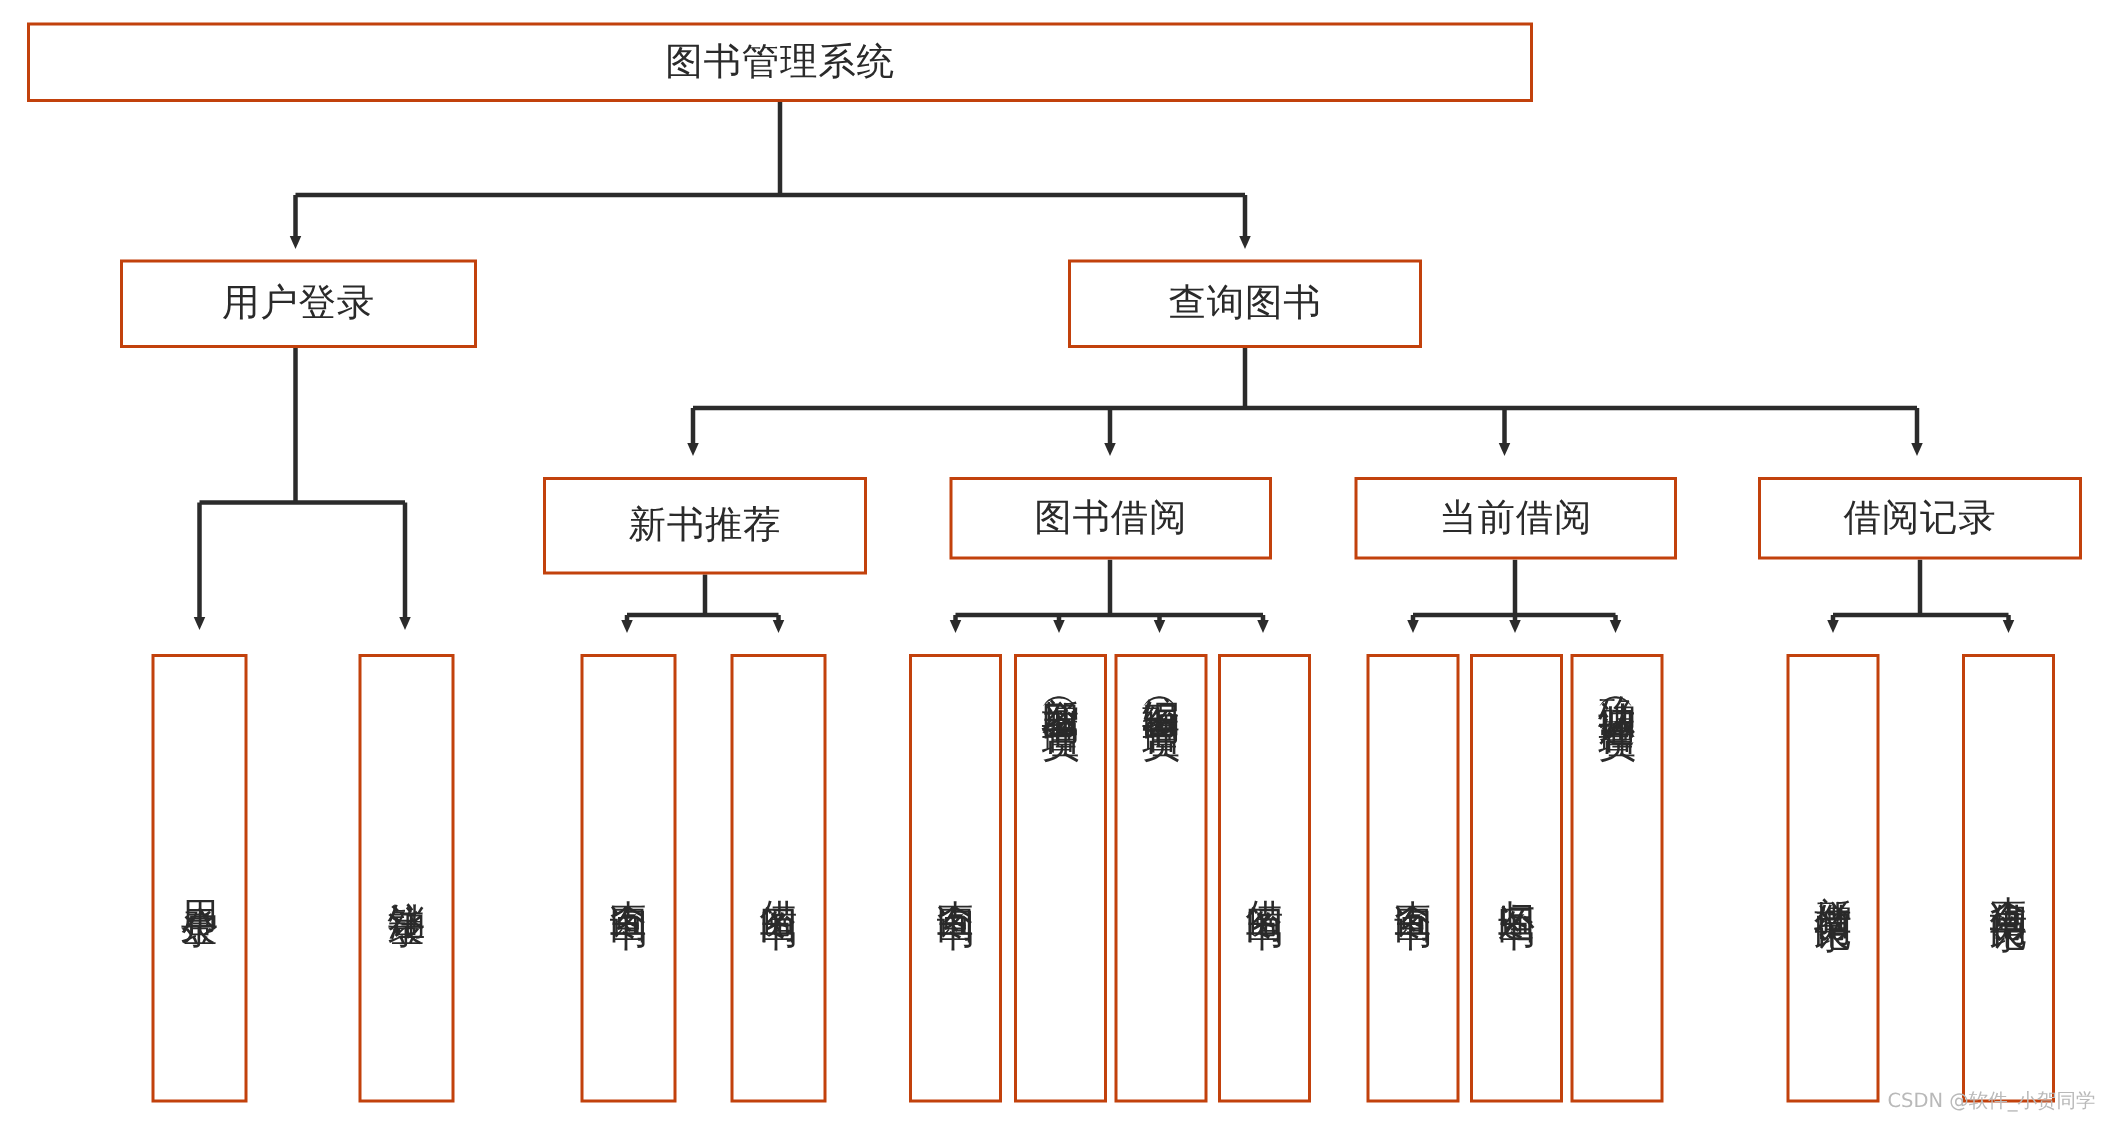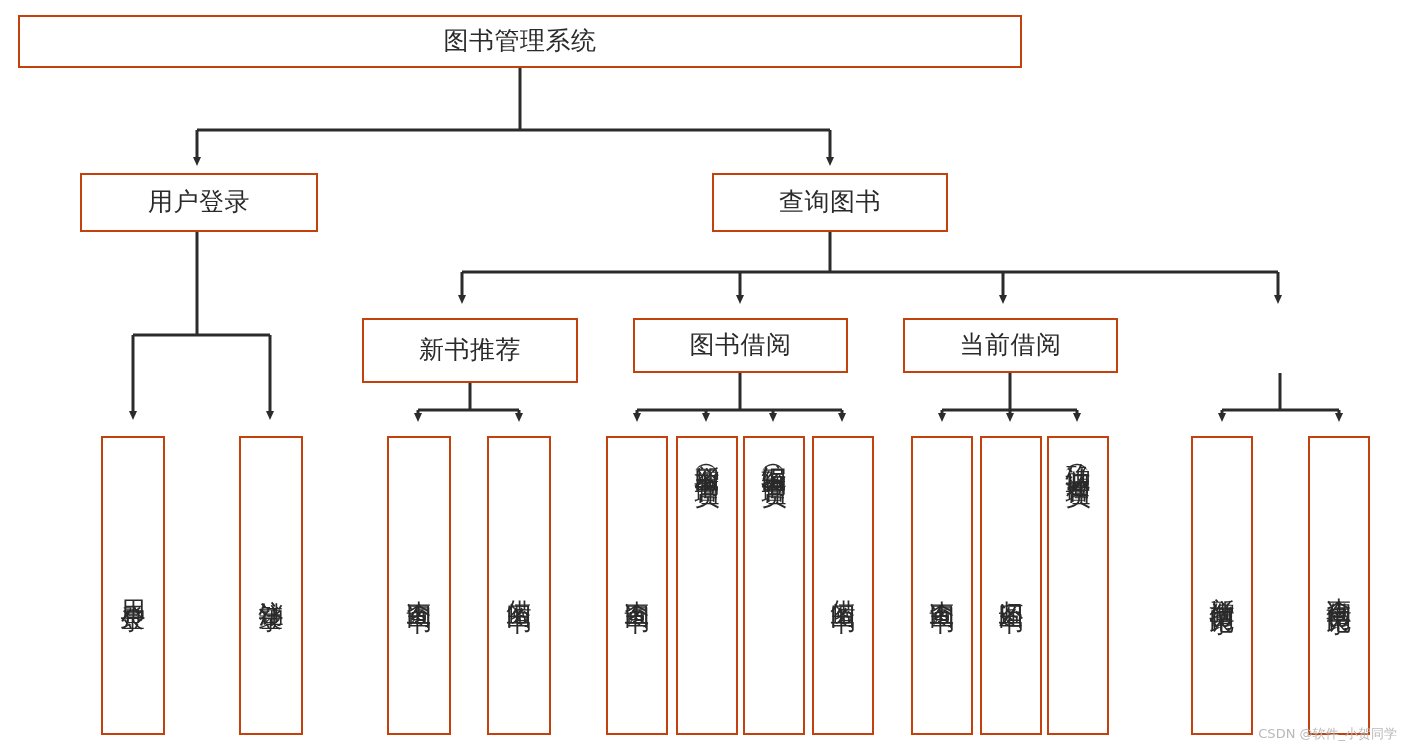--- a/index.html
+++ b/index.html
@@ -144,20 +144,23 @@
   </div>
 
   <div class="node horiz" style="left:903px; top:318px; width:215px; height:55px;">
     <span class="lbl">当前借阅</span>
   </div>
 
   <div class="node horiz" style="left:633px; top:318px; width:215px; height:55px;">
     <span class="lbl">图书借阅</span>
   </div>
 
+  <div class="node horiz" style="left:1172px; top:318px; width:216px; height:55px;">
+    <span class="lbl">借阅记录</span>
+  </div>
 
   <div class="node vert mid" style="left:101px; top:436px; width:64px; height:299px;">
     <span class="lbl">用户登录</span>
   </div>
 
   <div class="node vert mid" style="left:239px; top:436px; width:64px; height:299px;">
     <span class="lbl">注销登录</span>
   </div>
 
   <div class="node vert mid" style="left:387px; top:436px; width:64px; height:299px;">

